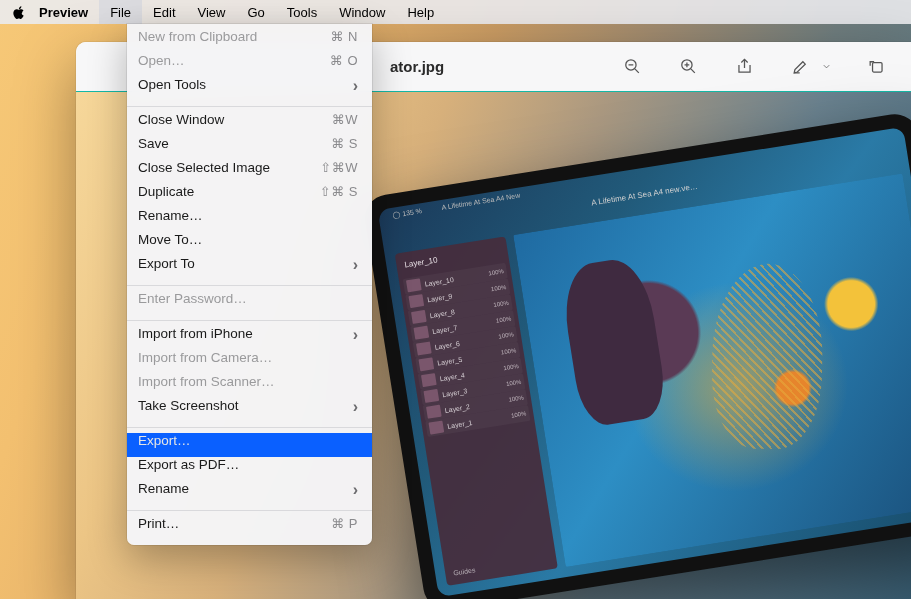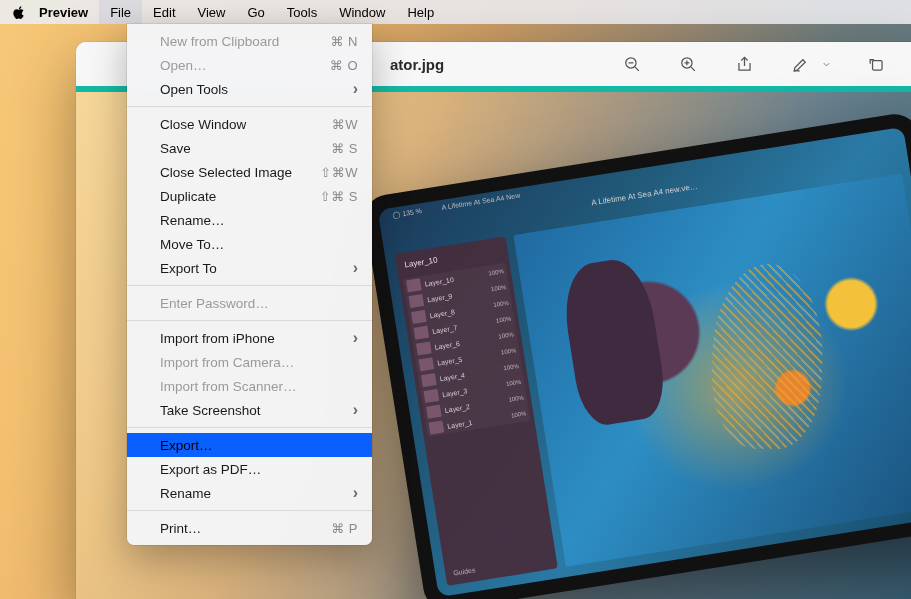--- a/index.html
+++ b/index.html
@@ -22,21 +22,21 @@
   .menubar .mitem.open { background:#dcdce0; }
   
   .window {
     position:absolute; top:42px; left:76px; width:835px; height:557px;
     background:#fff; border-radius:10px 0 0 0;
     box-shadow:0 22px 60px rgba(0,0,0,0.35), 0 0 0 1px rgba(0,0,0,0.05);
     overflow:hidden;
   }
   .titlebar {
     height:50px; display:flex; align-items:center; padding:0 14px;
-    border-bottom:6px solid #14b8a6; background:#f7f7f8;
+    border-bottom:1px solid #14b8a6; background:#f7f7f8;
     justify-content:space-between;
   }
   .titlebar .filename { font-size:15px; font-weight:600; color:#2b2b2b; margin-left:300px; }
   .tb-tools { display:flex; align-items:center; gap:30px; margin-right:8px; }
   .tb-tools .tool { width:26px; height:26px; display:flex; align-items:center; justify-content:center; color:#555; }
   .tb-tools .tool svg { width:19px; height:19px; stroke:#555; fill:none; stroke-width:1.6; }
   .tb-tools .combo { display:flex; align-items:center; gap:6px; }
   .content {
     width:100%; height:calc(100% - 50px);
     background: linear-gradient(115deg,#f6d79a 0%,#ecc585 20%,#d7b07b 35%,#aa9880 50%,#6b8390 70%,#3a5f74 100%);
@@ -94,25 +94,25 @@
   
   .dropdown {
     position:absolute; top:24px; left:127px; width:245px;
     background:rgba(244,244,246,0.98);
     border-radius:0 0 7px 7px;
     box-shadow:0 14px 38px rgba(0,0,0,0.28), 0 0 0 1px rgba(0,0,0,0.08);
     padding:5px 0; font-size:13.5px; color:#1a1a1a;
     backdrop-filter:blur(10px);
   }
   .dropdown .row {
-    display:flex; align-items:center; height:24px; padding:0 14px 0 33px;
+    display:flex; align-items:flex-start; height:24px; padding:0 14px 0 11px;
     justify-content:space-between; cursor:default;
   }
   .dropdown .row.disabled { color:#9a9a9c; }
-  .dropdown .row.highlight { background:#0a60ff; color:#000000; }
+  .dropdown .row.highlight { background:#0a60ff; color:#e5e5e5; }
   .dropdown .sep { height:1px; background:#d9d9dc; margin:5px 0; }
   .dropdown .shortcut { color:#8a8a8d; font-size:13px; letter-spacing:0.5px; }
   .dropdown .arrow { color:#6b6b6e; font-size:12px; }
 </style>
 </head>
 <body>
 
 <div class="desktop">
 
   <div class="menubar">

